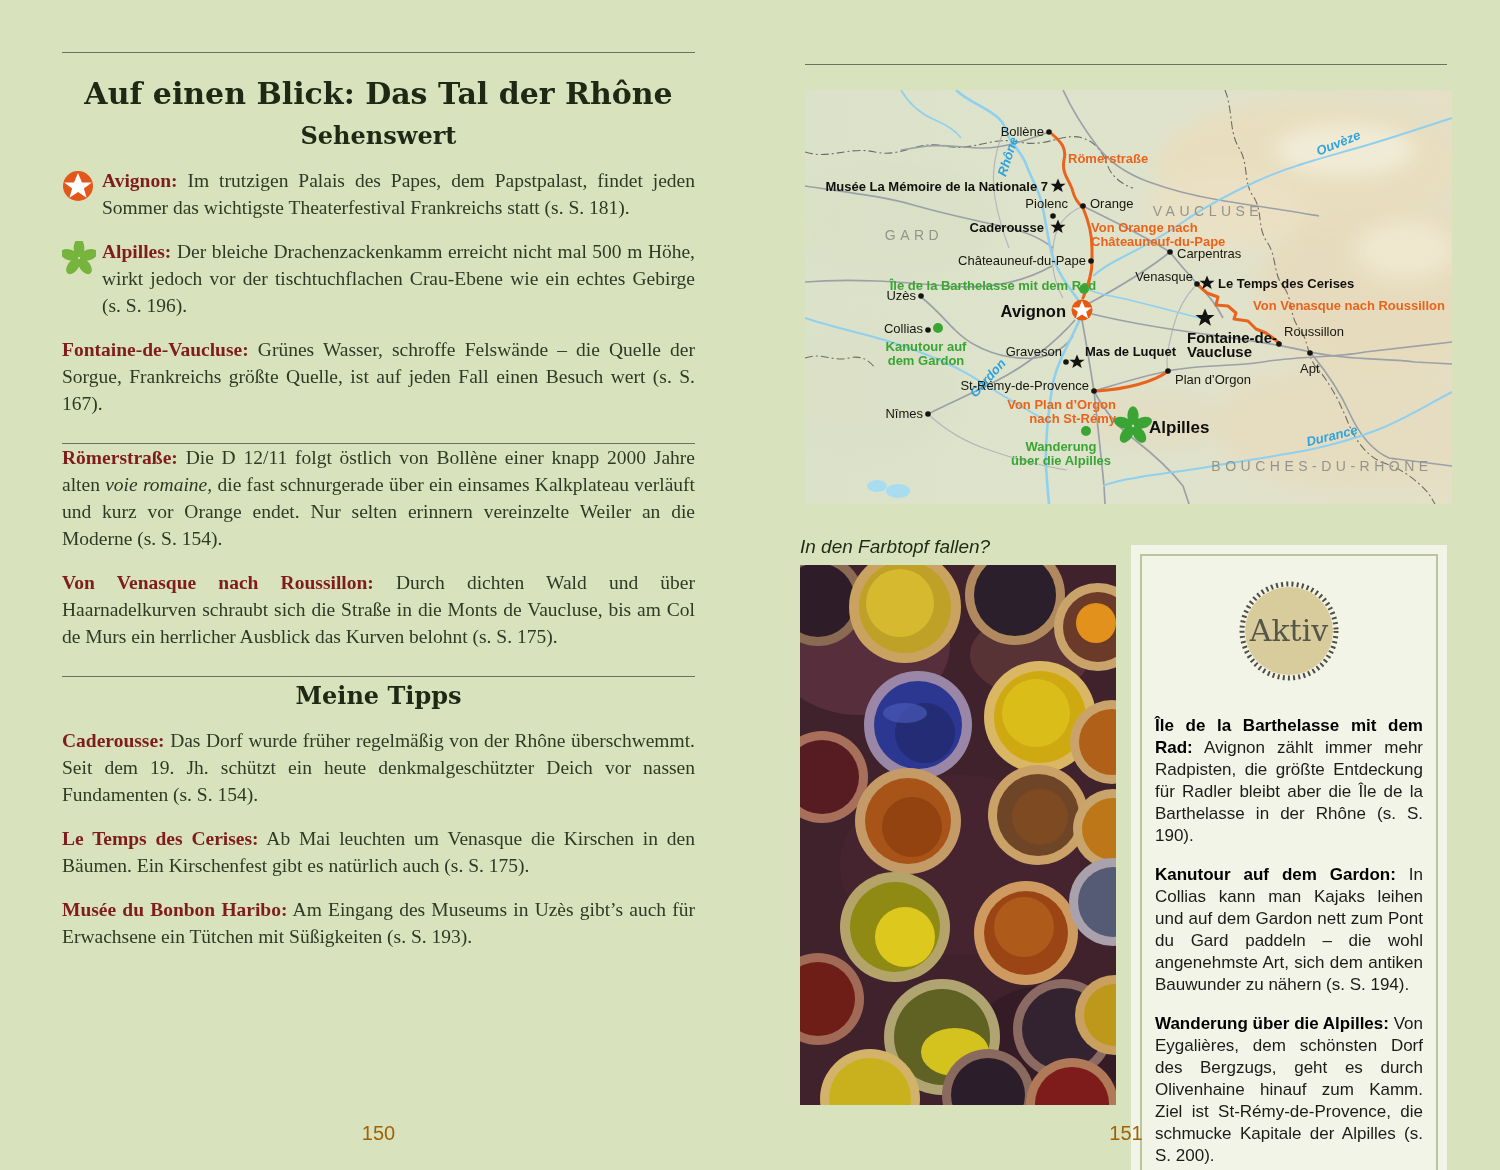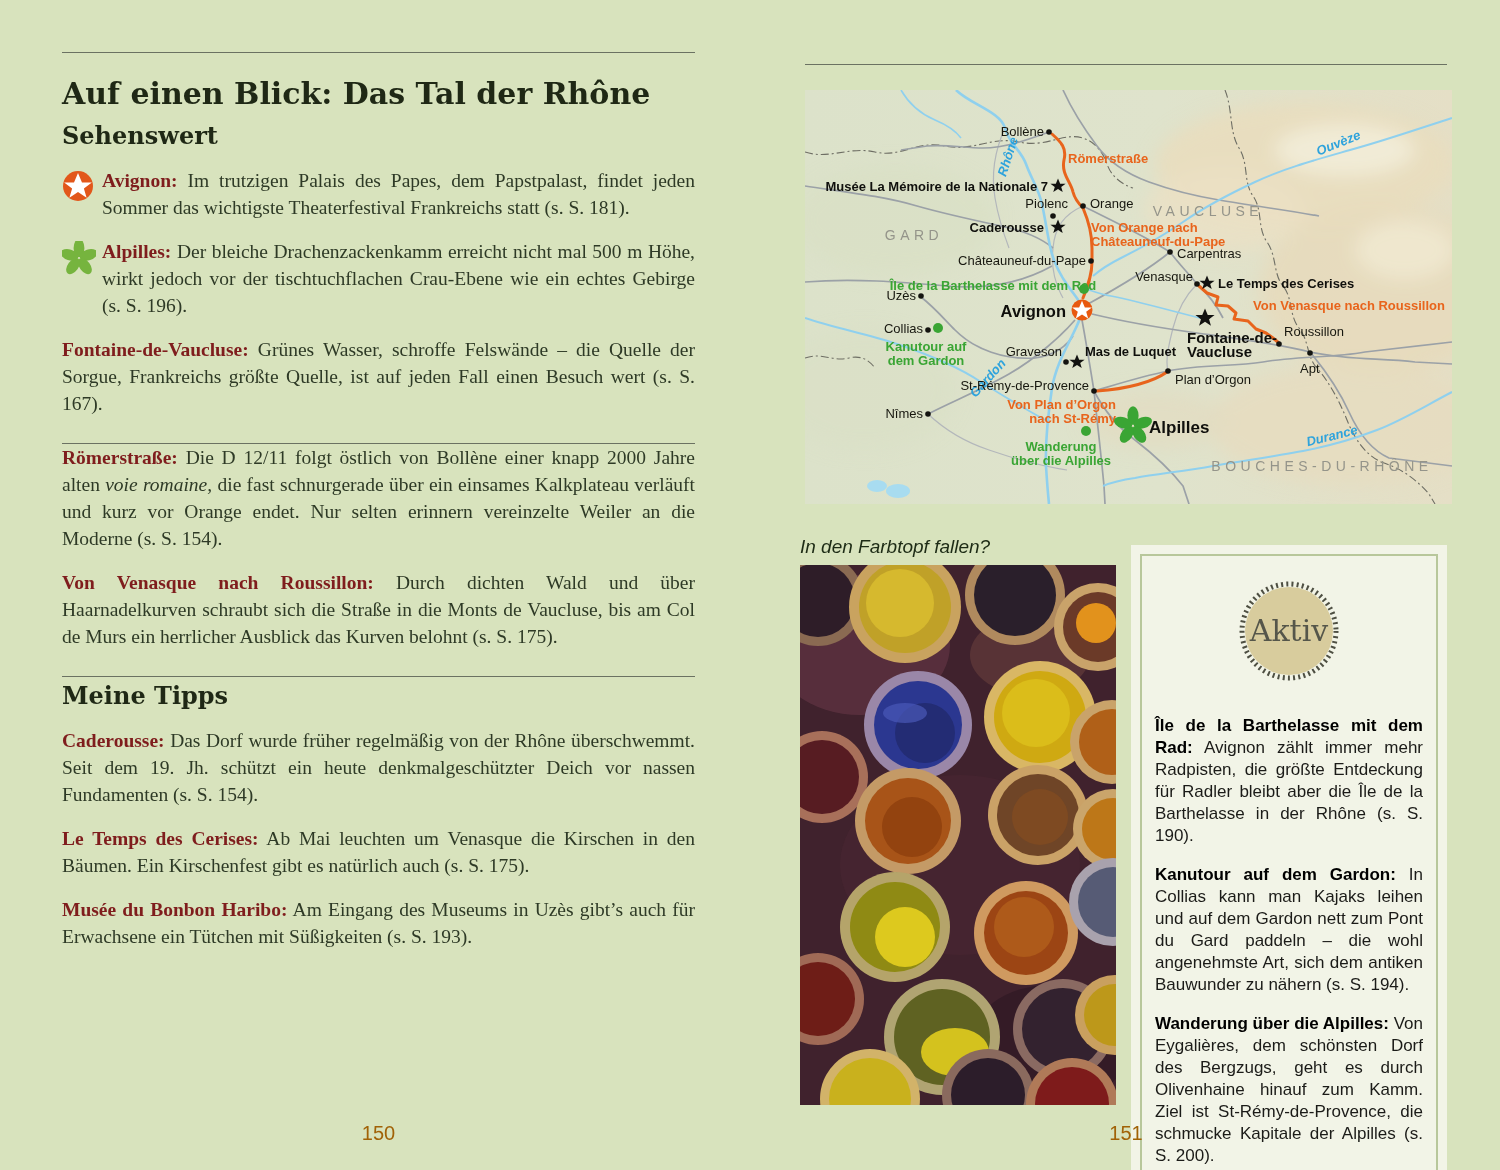--- a/index.html
+++ b/index.html
@@ -12,23 +12,23 @@
   *{box-sizing:border-box;margin:0;padding:0}
   html,body{width:1500px;height:1170px}
   body{background:var(--page_bg);position:relative;overflow:hidden;
        font-family:"Liberation Serif",serif;color:var(--body_text)}
 
   
   .left-col{position:absolute;left:62px;top:52px;width:633px}
   hr.rule{border:0;border-top:1.5px solid var(--rule);height:0}
   hr.mid{margin:26px 0 0}
   h1.title{font-family:"DejaVu Serif",serif;font-weight:700;font-size:30px;
-           color:var(--heading);margin:23px 0 10px}
+           color:var(--heading);text-align:center;margin:23px 0 10px}
   h2.h{font-family:"DejaVu Serif",serif;font-weight:700;font-size:24px;
-       color:var(--heading);text-align:left;margin:4px 0 17px}
+       color:var(--heading);text-align:center;margin:4px 0 17px}
   p.body{font-size:19.5px;line-height:27px;text-align:justify;margin:0 0 17px;color:var(--body_text)}
   p.body b{color:#7f1d1d}
   p.p-icon{position:relative;padding-left:40px}
   .licon{position:absolute;left:0;top:3px;width:32px;height:32px}
   .pagenum{position:absolute;top:1122px;font-family:"Liberation Sans",sans-serif;
            font-size:20px;color:#a16207;text-align:center}
   #pagenum-left{left:62px;width:633px}
   #pagenum-right{left:805px;width:642px}
 
   

